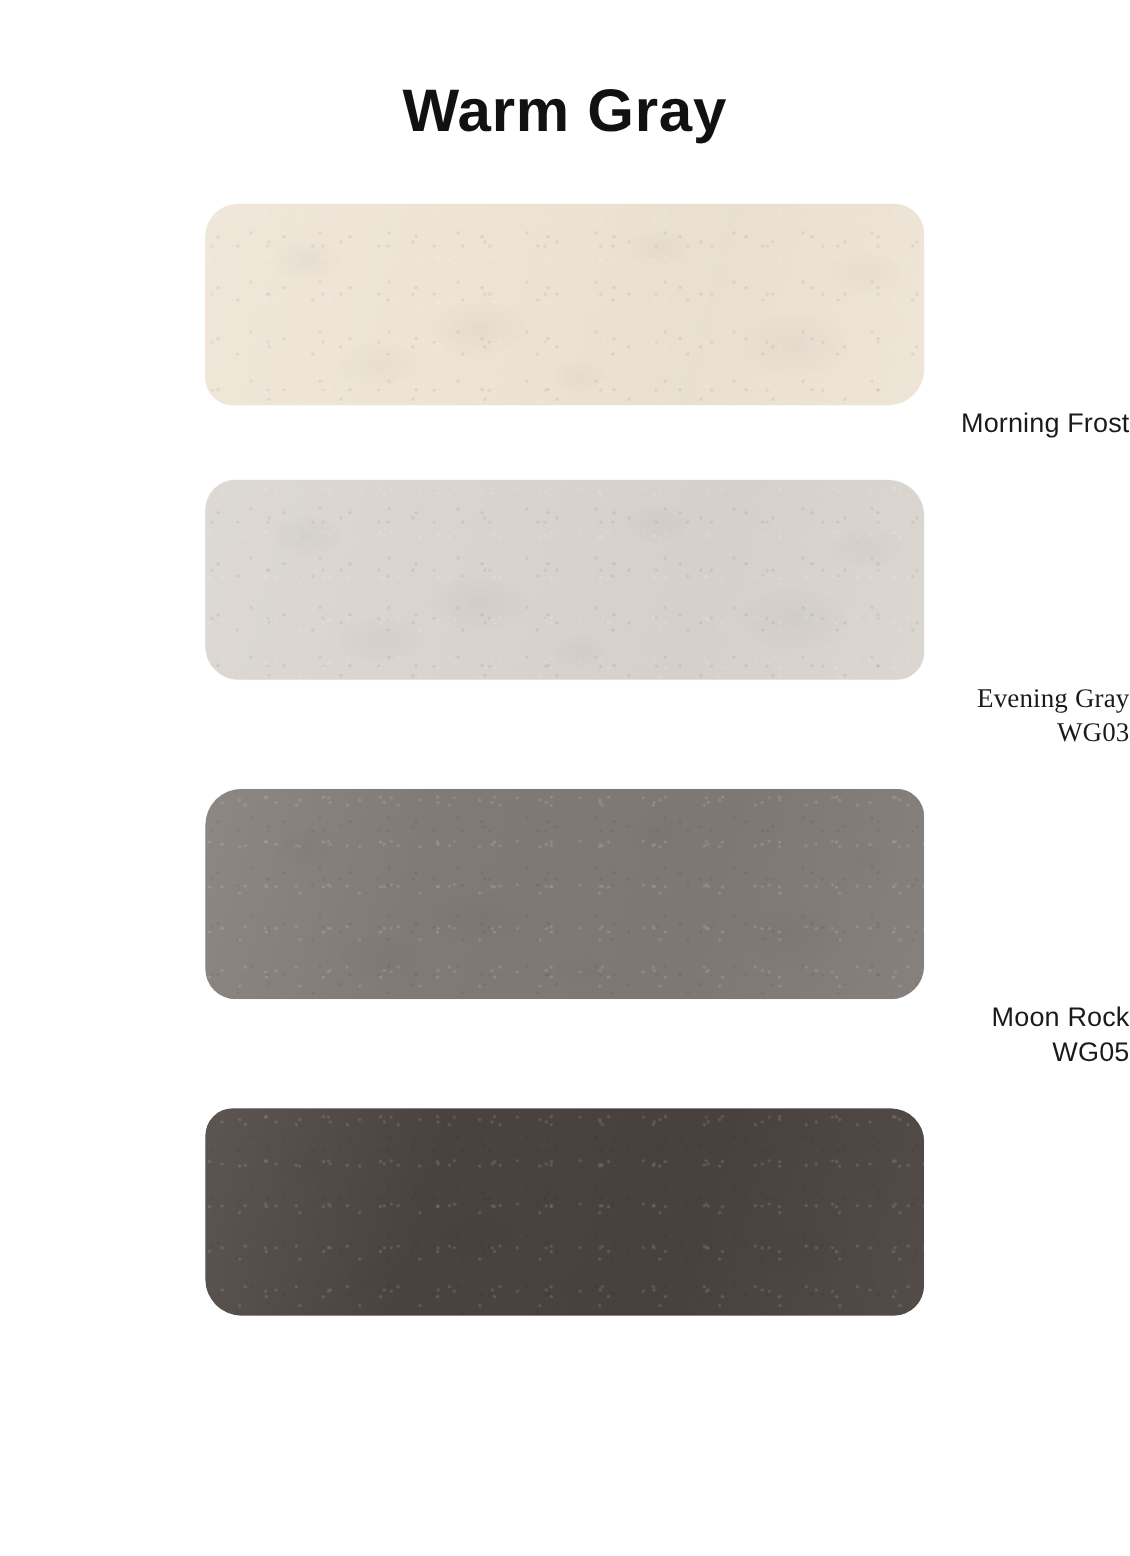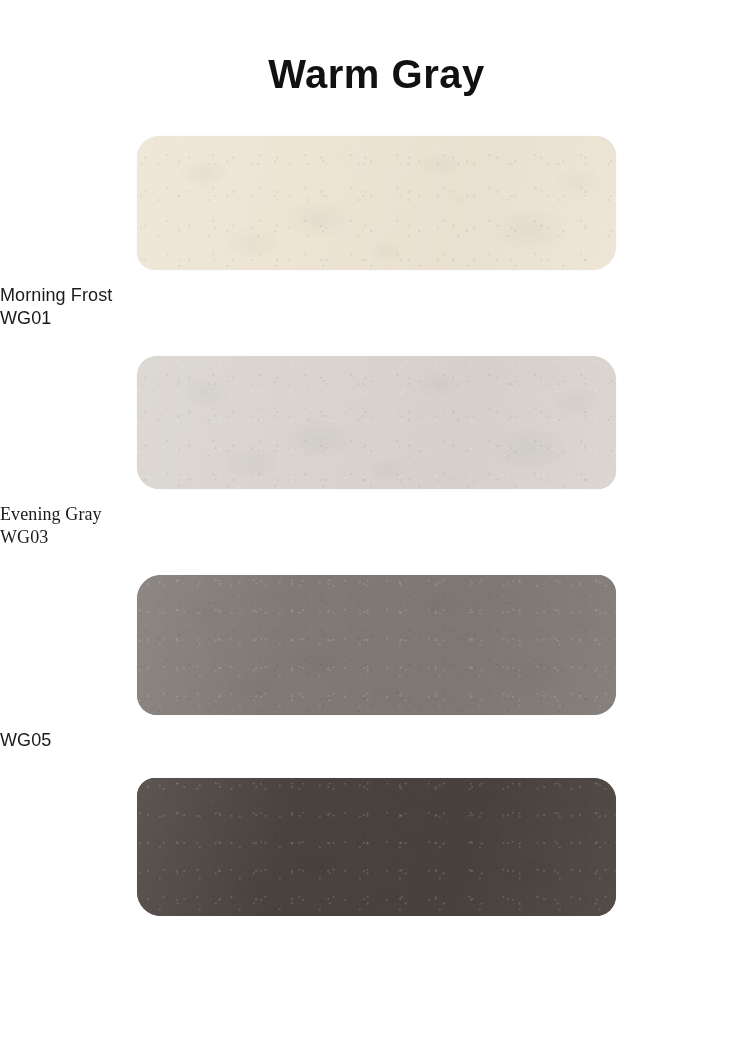--- a/index.html
+++ b/index.html
@@ -97,23 +97,24 @@
     position: absolute;
     inset: 0;
     border-radius: inherit;
     background: linear-gradient(105deg,
       rgba(255,255,255,0.10) 0%,
       rgba(255,255,255,0.00) 32%,
       rgba(0,0,0,0.018) 68%,
       rgba(255,255,255,0.05) 100%);
   }
   .swatch-caption {
-    margin-top: 14px;
-    text-align: left;
+    margin-top: 1px;
+    text-align: right;
     line-height: 1.28;
+    padding-left: 26px;
   }
   .swatch-name,
   .swatch-code {
     display: block;
     font-size: 18px;
     font-weight: 400;
     color: #1a1a1a;
     letter-spacing: 0.1px;
   }
 </style>
@@ -127,21 +128,20 @@
   <div class="swatch-list">
 
     <div class="swatch-entry" style="margin-bottom: 26px;">
       <div class="swatch-chip" style="background: rgb(237, 228, 212); height: 134px; border-radius: 22px 20px 24px 18px;">
         <div class="chip-texture"></div>
         <div class="chip-speckle"></div>
         <div class="chip-sheen"></div>
       </div>
       <div class="swatch-caption">
         <span class="swatch-name">Morning Frost</span>
-        <span class="swatch-code">WG01</span>
       </div>
     </div>
 
     <div class="swatch-entry" style="margin-bottom: 26px; font-family: Liberation Serif, serif;">
       <div class="swatch-chip" style="background: rgb(217, 212, 206); height: 133px; border-radius: 20px 24px 18px 22px;">
         <div class="chip-texture"></div>
         <div class="chip-speckle"></div>
         <div class="chip-sheen"></div>
       </div>
       <div class="swatch-caption">
@@ -150,20 +150,21 @@
       </div>
     </div>
 
     <div class="swatch-entry" style="margin-bottom: 26px;">
       <div class="swatch-chip" style="background: rgb(128, 122, 118); height: 140px; border-radius: 24px 18px 22px 20px;">
         <div class="chip-texture"></div>
         <div class="chip-speckle"></div>
         <div class="chip-sheen"></div>
       </div>
       <div class="swatch-caption">
+        <span class="swatch-name">Moon Rock</span>
         <span class="swatch-code">WG05</span>
       </div>
     </div>
 
     <div class="swatch-entry" style="margin-bottom: 0px;">
       <div class="swatch-chip" style="background: rgb(74, 66, 62); height: 138px; border-radius: 18px 22px 20px 24px;">
         <div class="chip-texture"></div>
         <div class="chip-speckle"></div>
         <div class="chip-sheen"></div>
       </div>

